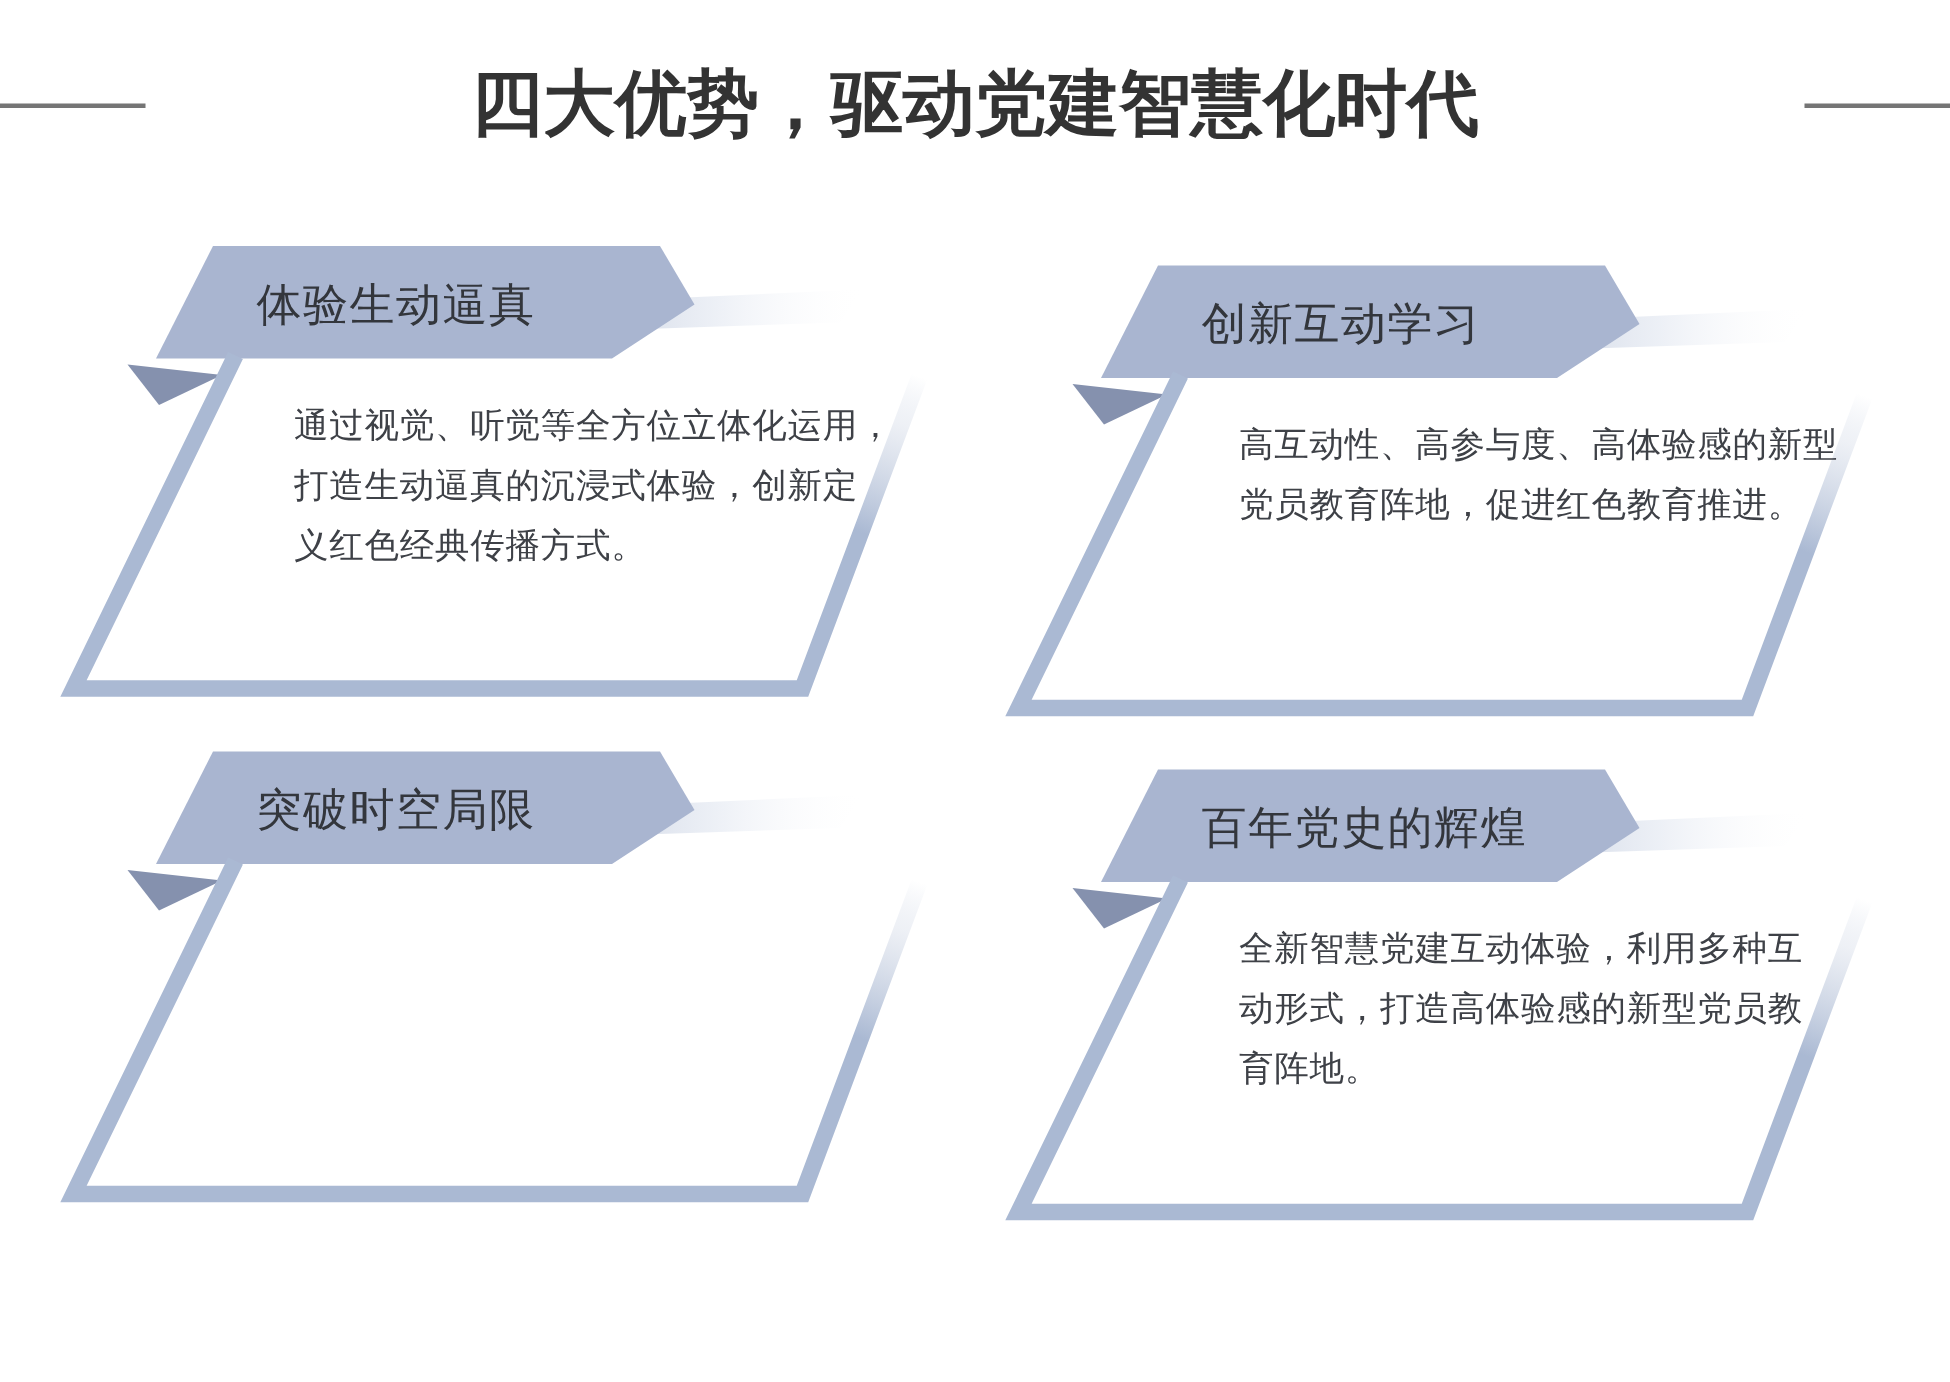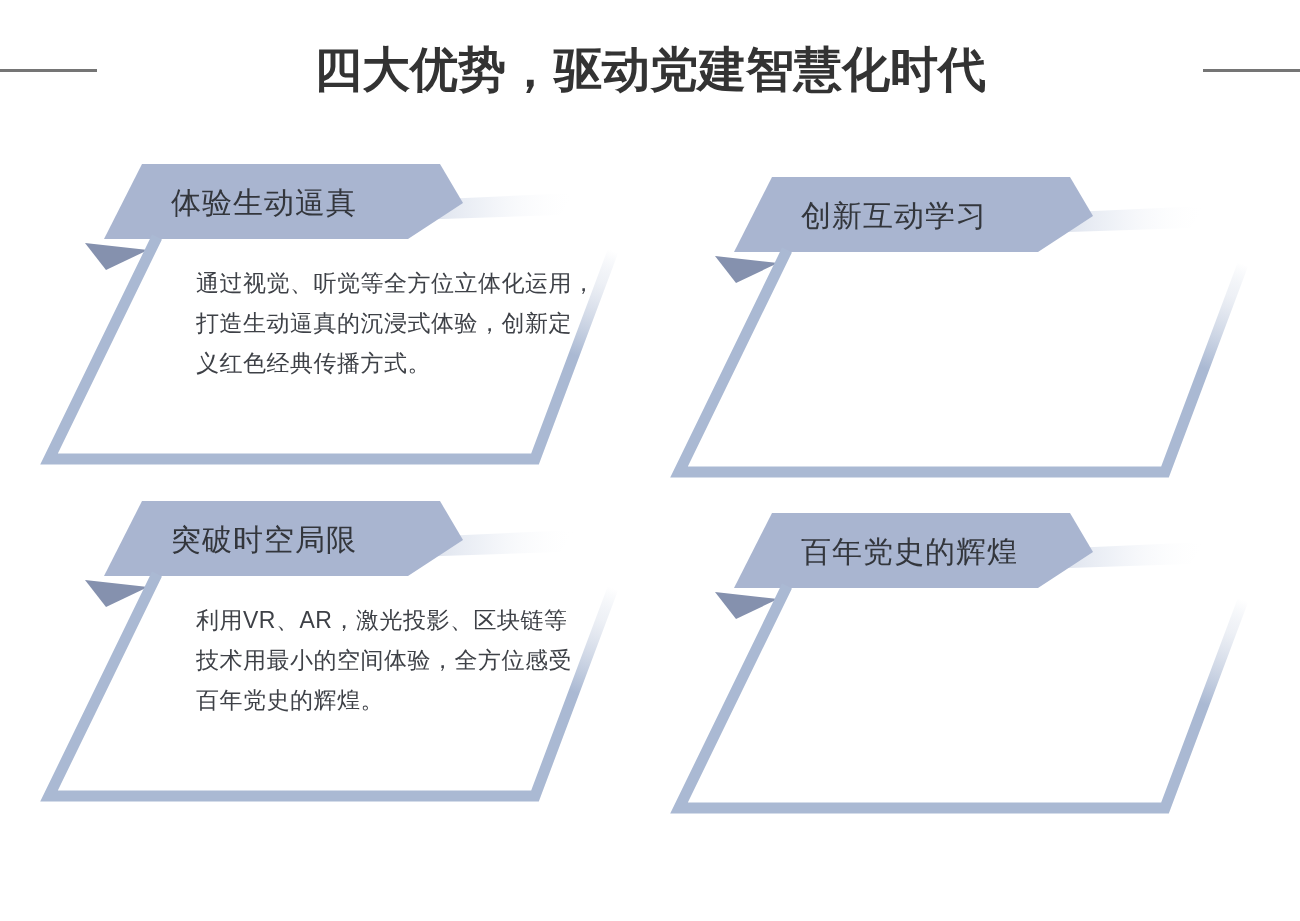--- a/index.html
+++ b/index.html
@@ -124,36 +124,38 @@
 </div>
 
 <div class="card pos-2">
   <svg class="card-art" width="620" height="330" viewBox="0 0 620 330">
     <polygon points="368,46 545,38 530,60 350,66" fill="url(#swooshGrad)"></polygon>
     <polygon points="112,9 410,9 433,48 378,84 74,84" fill="#a9b5d0"></polygon>
     <polygon points="55,88 118,95 76,115" fill="#8591ae"></polygon>
     <path d="M 583,96 L 505,304 L 19,304 L 127,82" fill="none" stroke="url(#edgeGrad)" stroke-width="11" stroke-miterlimit="10"></path>
   </svg>
   <div class="card-banner-title">创新互动学习</div>
+  <div class="card-text">高互动性、高参与度、高体验感的新型
+党员教育阵地，促进红色教育推进。</div>
 </div>
 
 <div class="card pos-3">
   <svg class="card-art" width="620" height="330" viewBox="0 0 620 330">
     <polygon points="368,46 545,38 530,60 350,66" fill="url(#swooshGrad)"></polygon>
     <polygon points="112,9 410,9 433,48 378,84 74,84" fill="#a9b5d0"></polygon>
     <polygon points="55,88 118,95 76,115" fill="#8591ae"></polygon>
     <path d="M 583,96 L 505,304 L 19,304 L 127,82" fill="none" stroke="url(#edgeGrad)" stroke-width="11" stroke-miterlimit="10"></path>
   </svg>
   <div class="card-banner-title">突破时空局限</div>
-  <div class="card-text">利用VR、AR，激光投影、区块链等
-技术用最小的空间体验，全方位感受
-百年党史的辉煌。</div>
 </div>
 
 <div class="card pos-4">
   <svg class="card-art" width="620" height="330" viewBox="0 0 620 330">
     <polygon points="368,46 545,38 530,60 350,66" fill="url(#swooshGrad)"></polygon>
     <polygon points="112,9 410,9 433,48 378,84 74,84" fill="#a9b5d0"></polygon>
     <polygon points="55,88 118,95 76,115" fill="#8591ae"></polygon>
     <path d="M 583,96 L 505,304 L 19,304 L 127,82" fill="none" stroke="url(#edgeGrad)" stroke-width="11" stroke-miterlimit="10"></path>
   </svg>
   <div class="card-banner-title">百年党史的辉煌</div>
+  <div class="card-text">全新智慧党建互动体验，利用多种互
+动形式，打造高体验感的新型党员教
+育阵地。</div>
 </div>
 
 </body></html>

